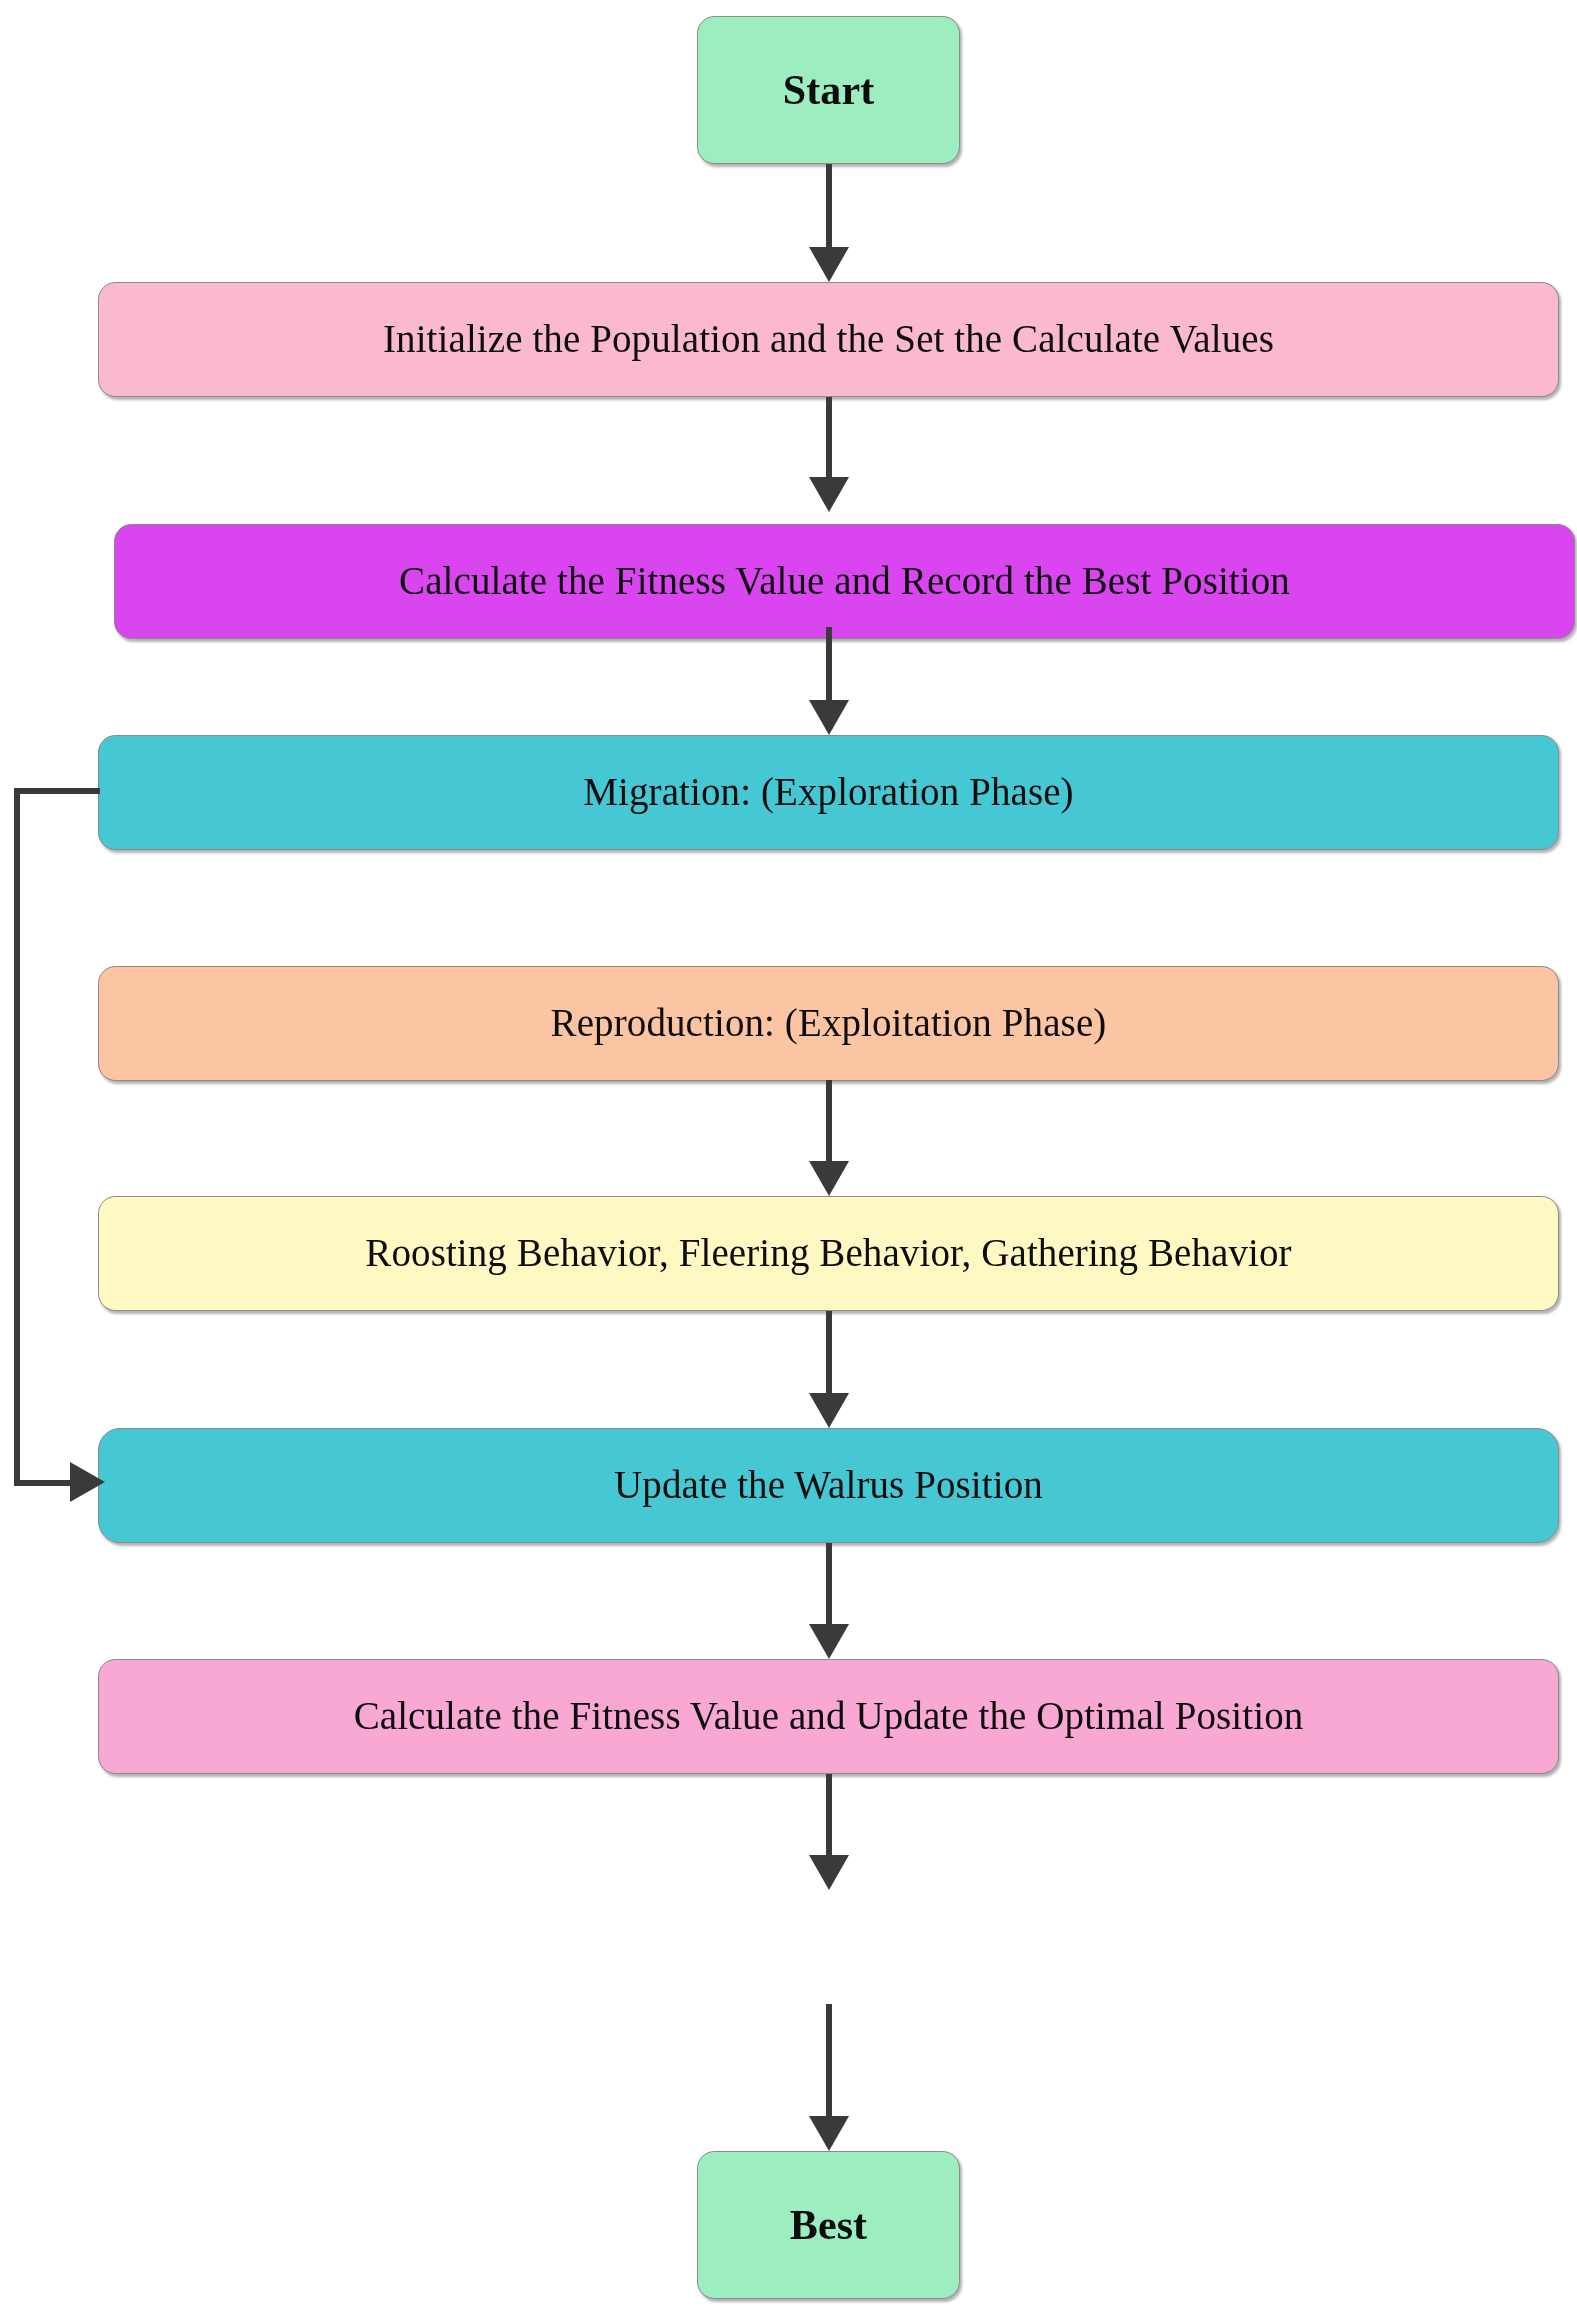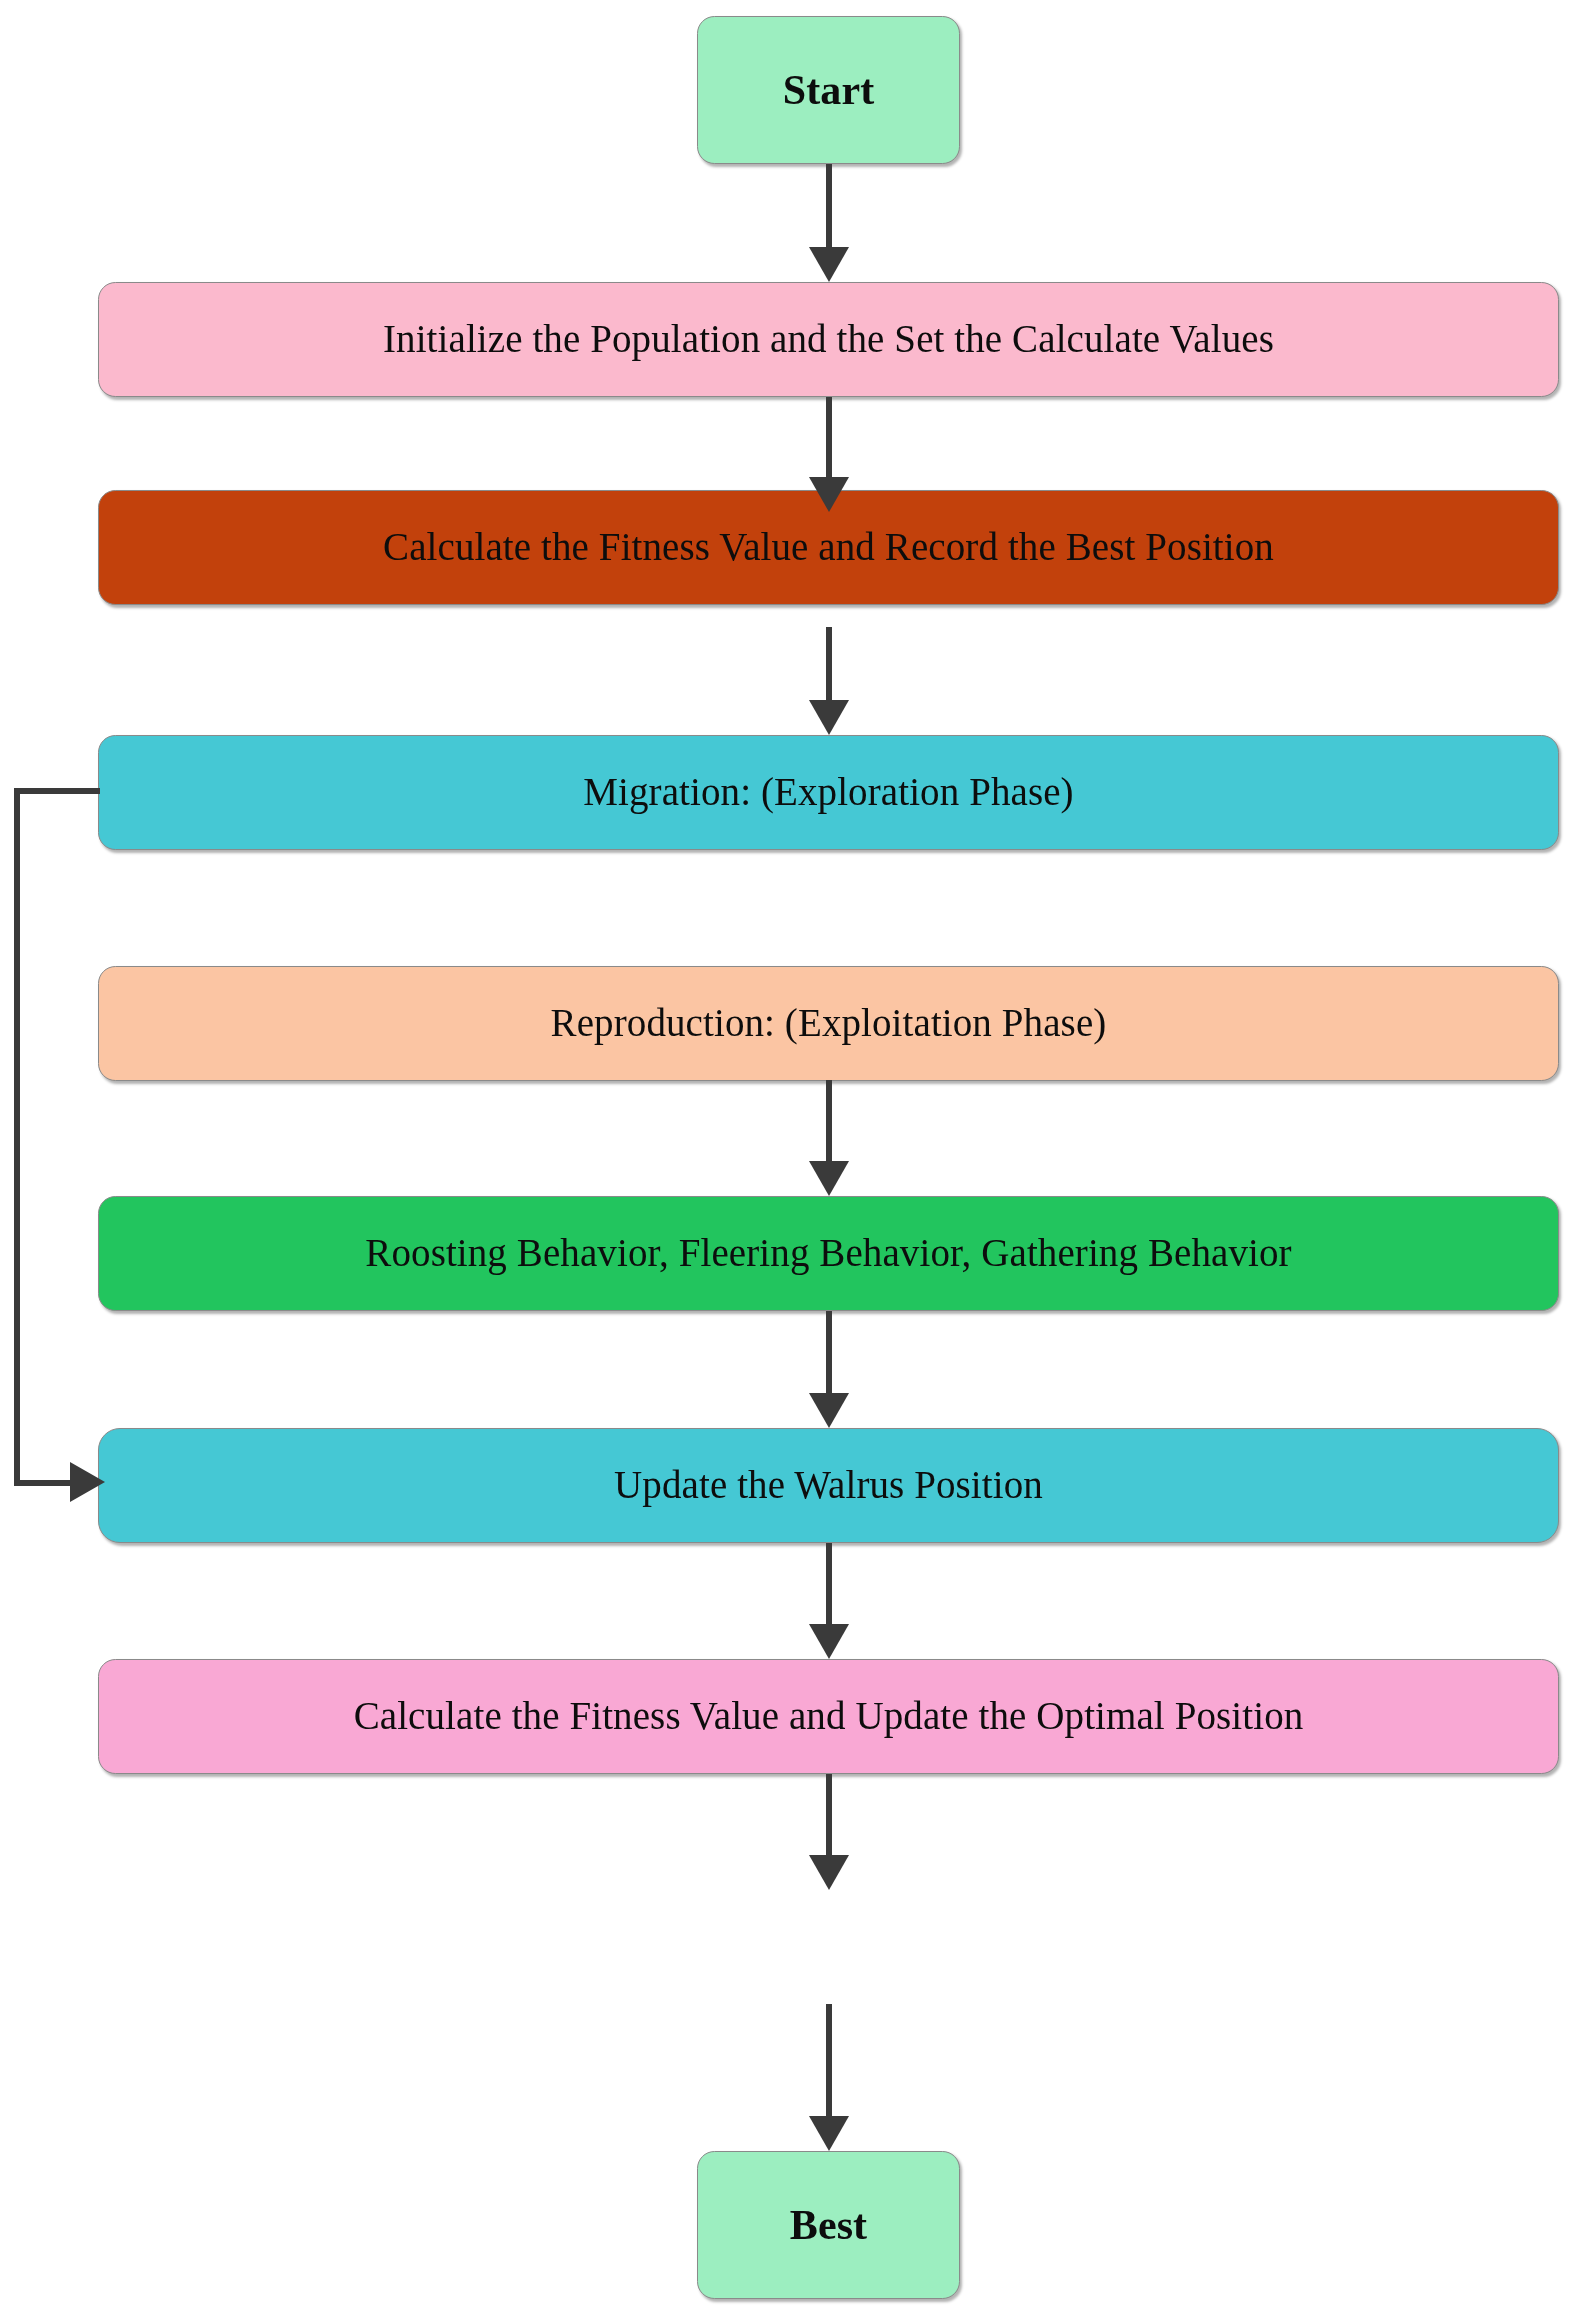--- a/index.html
+++ b/index.html
@@ -91,33 +91,33 @@
 <div id="canvas">
 
   <div class="node terminal" id="node-start" style="top:16px; background:#9ceec0;">
     <span class="node-label">Start</span>
   </div>
 
   <div class="node process" id="node-initialize" style="top:282px; background:#fbb9cd;">
     <span class="node-label">Initialize the Population and the Set the Calculate Values</span>
   </div>
 
-  <div class="node process" id="node-calc-record" style="top:490px; background:#c2410c;">
+  <div class="node process" id="node-calc-record" style="top:524px; background:#d946ef;margin-left:16px;">
     <span class="node-label">Calculate the Fitness Value and Record the Best Position</span>
   </div>
 
   <div class="node process" id="node-migration" style="top:735px; background:#45c8d4;">
     <span class="node-label">Migration: (Exploration Phase)</span>
   </div>
 
   <div class="node process" id="node-reproduction" style="top:966px; background:#fbc5a3;">
     <span class="node-label">Reproduction: (Exploitation Phase)</span>
   </div>
 
-  <div class="node process" id="node-behaviors" style="top:1196px; background:#22c55e;">
+  <div class="node process" id="node-behaviors" style="top:1196px; background:#fef9c3;">
     <span class="node-label">Roosting Behavior, Fleering Behavior, Gathering Behavior</span>
   </div>
 
   <div class="node process" id="node-update-position" style="top:1428px; background:#45c8d4;border-radius:22px;">
     <span class="node-label">Update the Walrus Position</span>
   </div>
 
   <div class="node process" id="node-calc-update" style="top:1659px; background:#f9a8d4;">
     <span class="node-label">Calculate the Fitness Value and Update the Optimal Position</span>
   </div>

